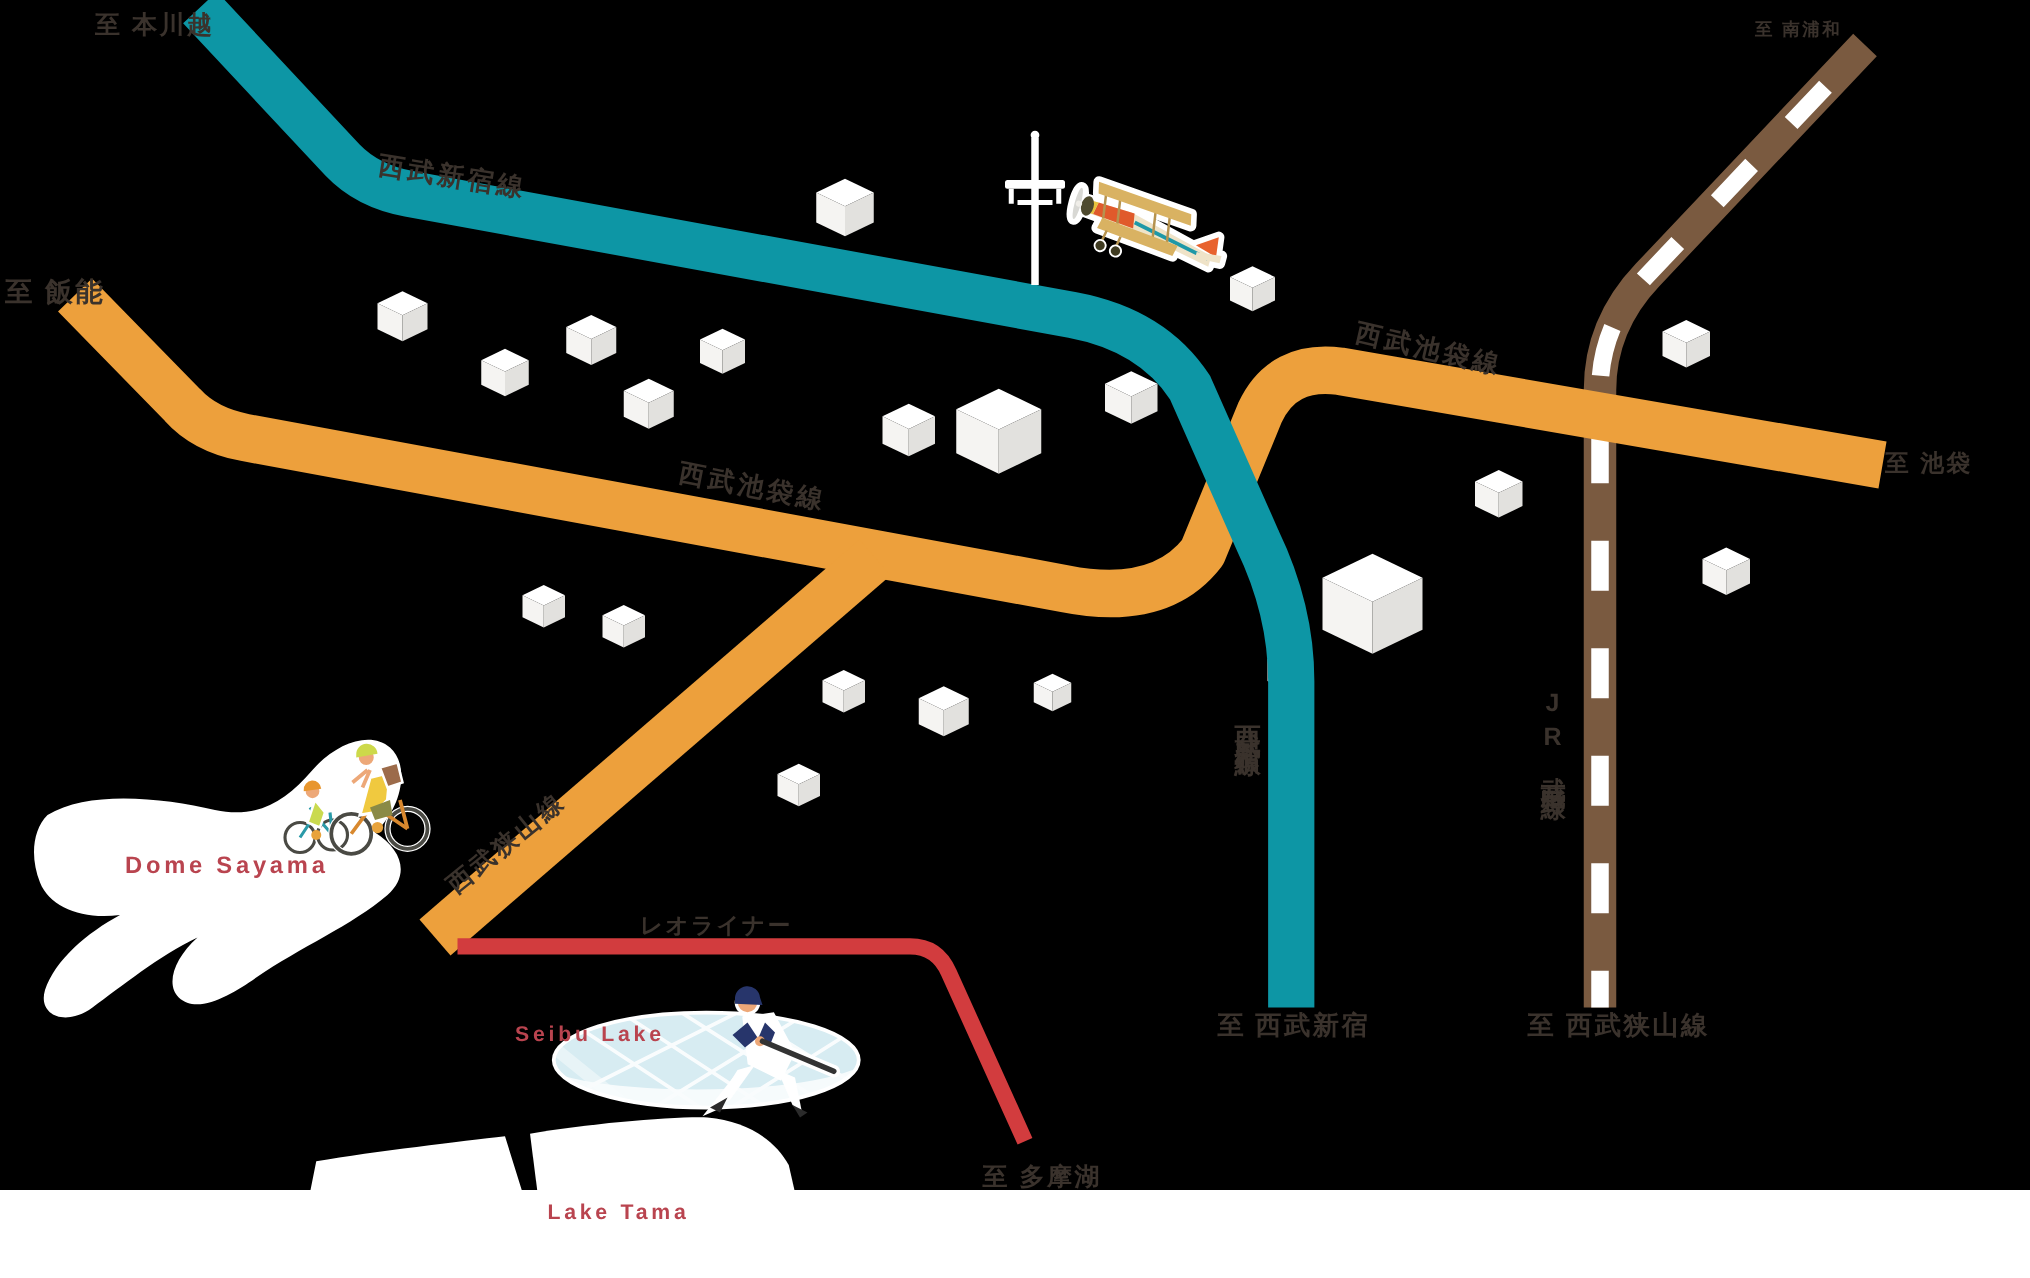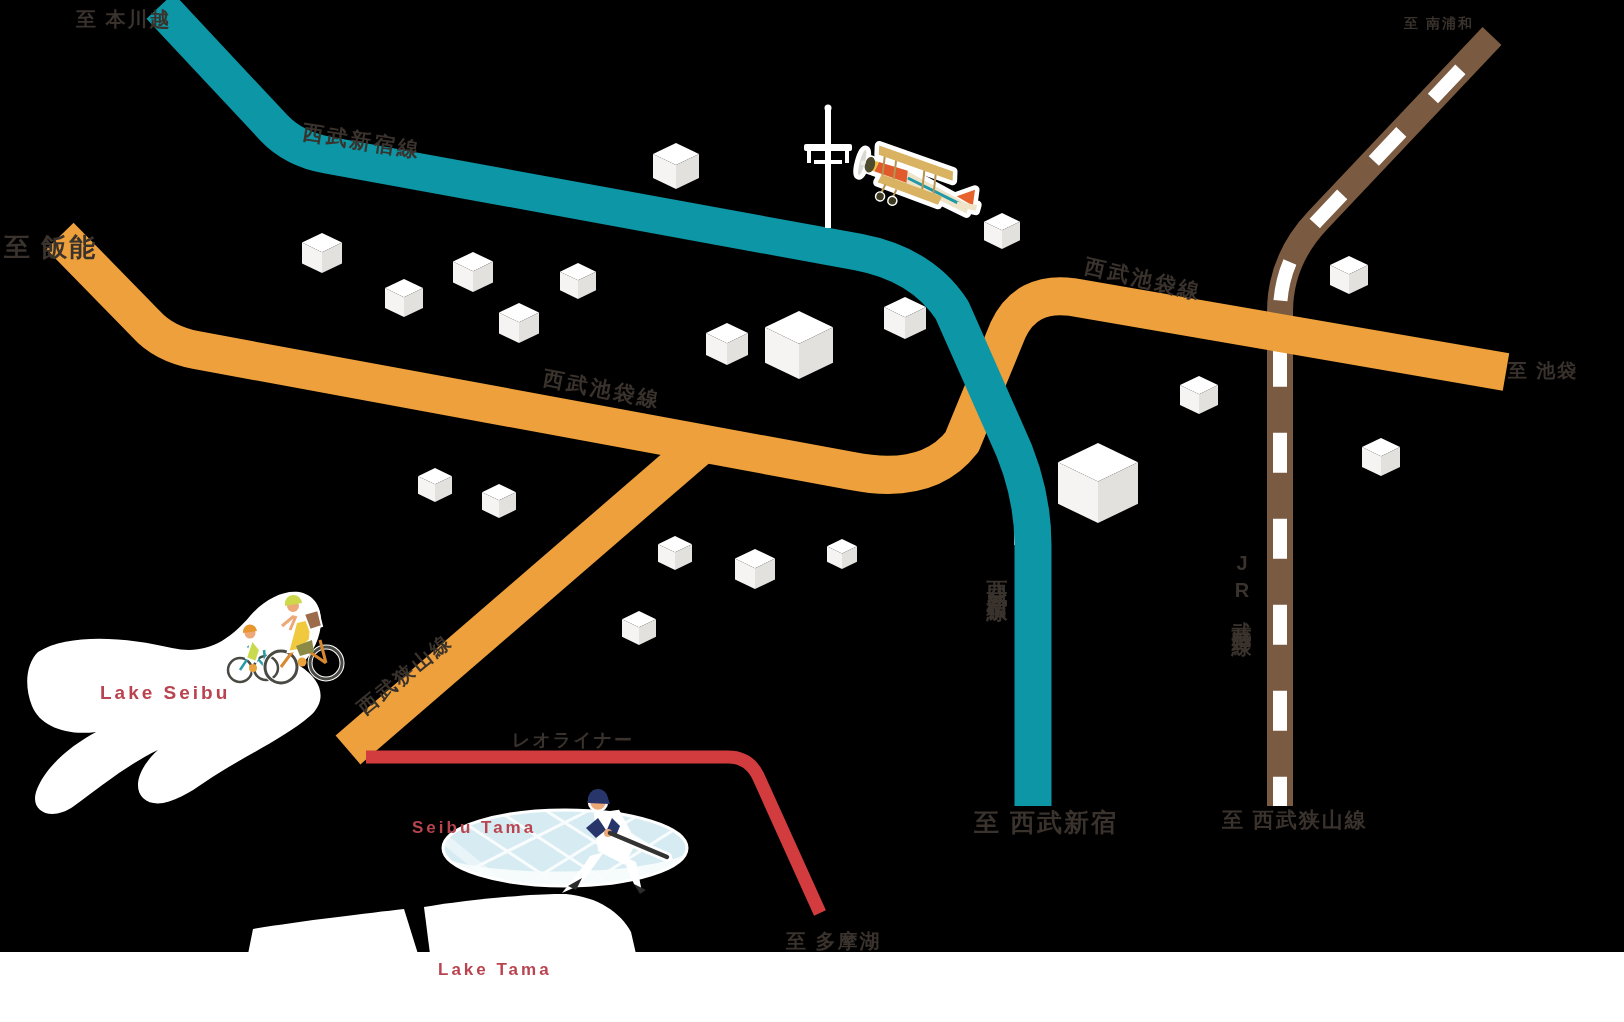--- a/index.html
+++ b/index.html
@@ -237,27 +237,27 @@
     <circle cx="608" cy="833" r="4" fill="#eda878"></circle>
     <circle cx="598" cy="802" r="9" fill="#eda878" stroke="#ffffff" stroke-width="2.5"></circle>
     <path d="M 588 800 A 10 10 0 0 1 608 798 L 610 804 L 588 803 Z" fill="#27356b"></path>
     <path d="M 610 833 L 667 857" stroke="#333333" stroke-width="4.5" stroke-linecap="round" fill="none"></path>
   </g>
 </svg>
 
   <div class="lbl" style="left:76px;top:6px;font-size:20px;">至 本川越</div>
   <div class="lbl" style="left:1404px;top:15px;font-size:14px;">至 南浦和</div>
   <div class="lbl rot" style="left:305px;top:118px;font-size:21px;transform:rotate(9deg);">西武新宿線</div>
-  <div class="lbl" style="left:4px;top:230px;font-size:26px;">至 飯能</div>
+  <div class="lbl" style="left:4px;top:219px;font-size:22px;">至 飯能</div>
   <div class="lbl rot" style="left:1088px;top:252px;font-size:21px;transform:rotate(13deg);">西武池袋線</div>
   <div class="lbl rot" style="left:546px;top:364px;font-size:21px;transform:rotate(11deg);">西武池袋線</div>
   <div class="lbl" style="left:1508px;top:358px;font-size:19px;">至 池袋</div>
   <div class="lbl vert" style="left:983px;top:564px;font-size:21px;">西武新宿線</div>
   <div class="lbl vert" style="left:1229px;top:552px;font-size:20px;">JR武蔵野線</div>
   <div class="lbl rot" style="left:352px;top:700px;font-size:20px;transform:rotate(-39deg);">西武狭山線</div>
   <div class="lbl" style="left:512px;top:728px;font-size:18px;">レオライナー</div>
-  <div class="lbl" style="left:974px;top:806px;font-size:25px;">至 西武新宿</div>
+  <div class="lbl" style="left:974px;top:806px;font-size:21px;font-family:Liberation Serif, serif;">至 西武新宿</div>
   <div class="lbl" style="left:1222px;top:806px;font-size:21px;">至 西武狭山線</div>
   <div class="lbl" style="left:786px;top:928px;font-size:20px;">至 多摩湖</div>
-  <div class="lbl red" style="left:100px;top:682px;font-size:19px;">Lake Seibu</div>
-  <div class="lbl red" style="left:412px;top:818px;font-size:17px;">Seibu Tama</div>
+  <div class="lbl red" style="left:100px;top:682px;font-size:19px;">Dome Sayama</div>
+  <div class="lbl red" style="left:412px;top:818px;font-size:17px;">Seibu Lake</div>
   <div class="lbl red" style="left:438px;top:960px;font-size:17px;">Lake Tama</div>
 </div>
 
 </body></html>

